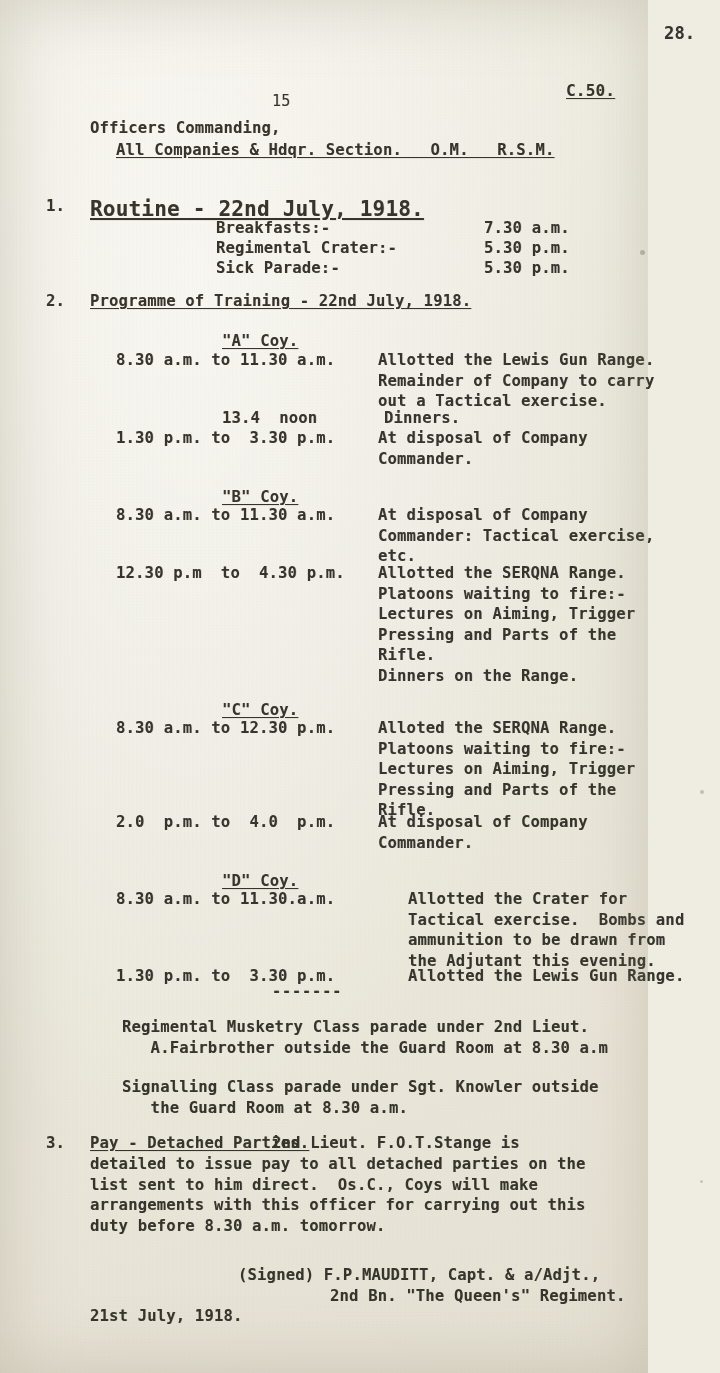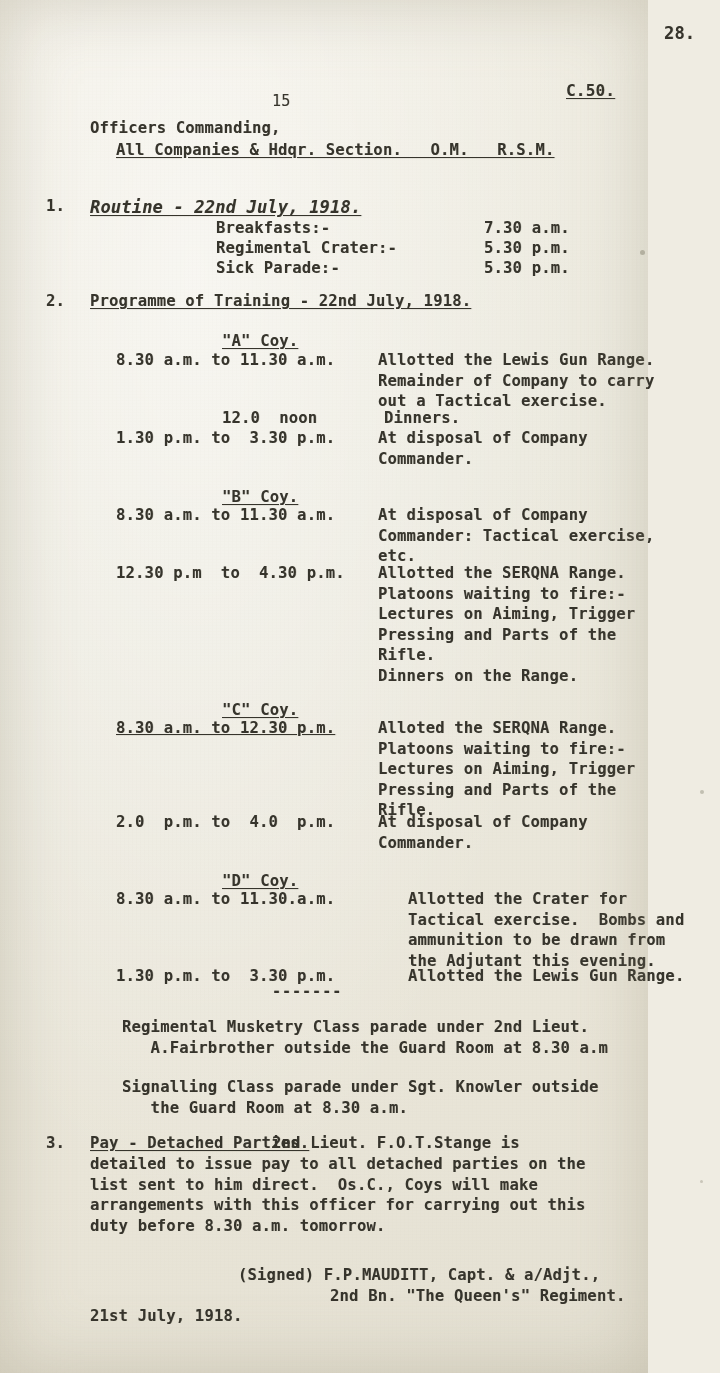--- a/index.html
+++ b/index.html
@@ -44,21 +44,21 @@
   
   .t { position: absolute; white-space: pre; line-height: 1.33; }
 
   #page-num      { top: 22px;  left: 664px; font-size: 17px; }
   #ref-code      { top: 80px;  left: 566px; font-size: 16px; }
   #folio-num     { top: 92px;  left: 272px; font-size: 15px; font-weight: normal; }
   #addr-line1    { top: 118px; left: 90px;  font-size: 15.5px; }
   #addr-line2    { top: 140px; left: 116px; font-size: 15.5px; }
 
   #n1            { top: 196px; left: 46px;  font-size: 15.5px; }
-  #s1-title      { top: 196px; left: 90px;  font-size: 17px; font-style: italic; }
+  #s1-title      { top: 196px; left: 90px;  font-size: 21px; }
   #s1-l1a        { top: 218px; left: 216px; font-size: 15.5px; }
   #s1-l1b        { top: 218px; left: 484px; font-size: 15.5px; }
   #s1-l2a        { top: 238px; left: 216px; font-size: 15.5px; }
   #s1-l2b        { top: 238px; left: 484px; font-size: 15.5px; }
   #s1-l3a        { top: 258px; left: 216px; font-size: 15.5px; }
   #s1-l3b        { top: 258px; left: 484px; font-size: 15.5px; }
 
   #n2            { top: 291px; left: 46px;  font-size: 15.5px; }
   #s2-title      { top: 291px; left: 90px;  font-size: 15.5px; }
 
@@ -74,21 +74,21 @@
   #a-t3          { top: 428px; left: 116px; }
   #a-d3          { top: 428px; left: 378px; }
 
   #b-head        { top: 487px; left: 222px; }
   #b-t1          { top: 505px; left: 116px; }
   #b-d1          { top: 505px; left: 378px; }
   #b-t2          { top: 563px; left: 116px; }
   #b-d2          { top: 563px; left: 378px; }
 
   #c-head        { top: 700px; left: 222px; }
-  #c-t1          { top: 718px; left: 116px; text-decoration: underline; }
+  #c-t1          { top: 718px; left: 116px; }
   #c-d1          { top: 718px; left: 378px; }
   #c-t2          { top: 812px; left: 116px; }
   #c-d2          { top: 812px; left: 378px; }
 
   #d-head        { top: 871px; left: 222px; }
   #d-t1          { top: 889px; left: 116px; }
   #d-d1          { top: 889px; left: 408px; }
   #d-t2          { top: 966px; left: 116px; }
   #d-d2          { top: 966px; left: 408px; }
 
@@ -145,21 +145,21 @@
   <div class="t typed" id="s1-l3b">5.30 p.m.</div>
 
   <div class="t typed" id="n2">2.</div>
   <div class="t typed u" id="s2-title">Programme of Training - 22nd July, 1918.</div>
 
   <div class="t typed u coy-head" id="a-head">"A" Coy.</div>
   <div class="t typed coy-left" id="a-t1">8.30 a.m. to 11.30 a.m.</div>
   <div class="t typed coy-right" id="a-d1">Allotted the Lewis Gun Range.
 Remainder of Company to carry
 out a Tactical exercise.</div>
-  <div class="t typed coy-left" id="a-t2">12.0  noon</div>
+  <div class="t typed coy-left" id="a-t2">13.4  noon</div>
   <div class="t typed coy-right" id="a-d2">Dinners.</div>
   <div class="t typed coy-left" id="a-t3">1.30 p.m. to  3.30 p.m.</div>
   <div class="t typed coy-right" id="a-d3">At disposal of Company
 Commander.</div>
 
   <div class="t typed u coy-head" id="b-head">"B" Coy.</div>
   <div class="t typed coy-left" id="b-t1">8.30 a.m. to 11.30 a.m.</div>
   <div class="t typed coy-right" id="b-d1">At disposal of Company
 Commander: Tactical exercise,
 etc.</div>

